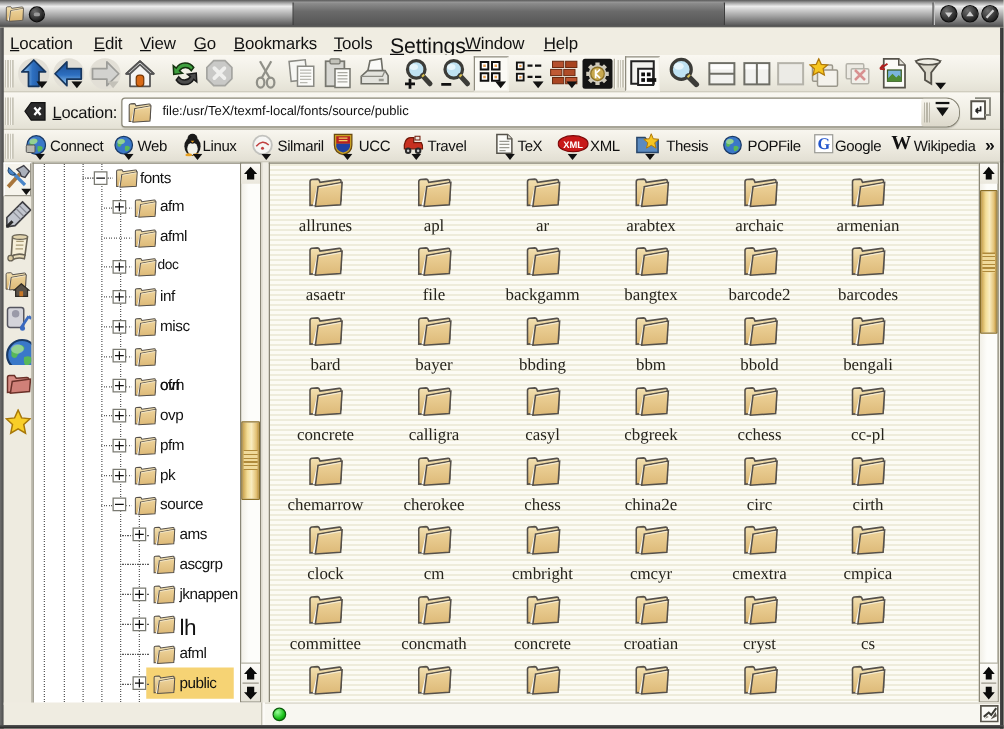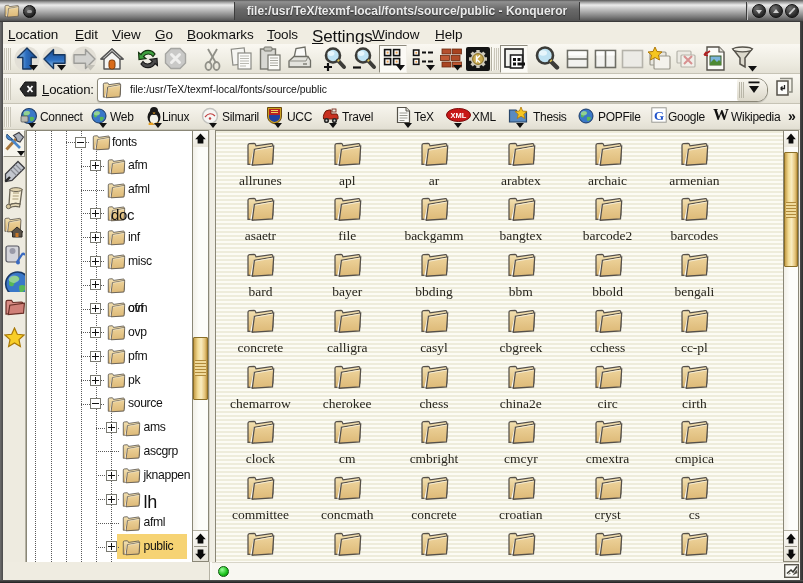--- a/index.html
+++ b/index.html
@@ -36,21 +36,20 @@
 </symbol>
 </defs>
     </svg>
 <div style="position:absolute;left:0;top:0;width:803px;height:22px;background:linear-gradient(180deg,#585858 0%,#9e9e9e 10%,#ececec 24%,#cacaca 40%,#a4a4a4 60%,#7c7c7c 80%,#5c5c5c 95%,#4e4e4e 100%);border-bottom:1px solid #3a3a3a;box-sizing:border-box;"></div>
 <svg style="position:absolute;left:3px;top:3px" width="17" height="15" viewBox="0 0 30 28">
       <use href="#fold"></use>
     </svg>
 <div style="position:absolute;left:23px;top:5px;width:13px;height:13px;border-radius:50%;background:radial-gradient(circle at 35% 30%,#6e6e6e,#1c1c1c 75%);border:1px solid #0c0c0c;box-sizing:border-box;"></div>
 <div style="position:absolute;left:27px;top:10px;width:5px;height:3px;border-radius:2px;background:#9a9a9a;"></div>
 <div style="position:absolute;left:234px;top:2px;width:346px;height:18px;background:linear-gradient(180deg,#8f8f8f,#6a6a6a 40%,#5b5b5b 85%,#545454);border-left:1px solid #3c3c3c;border-right:1px solid #3c3c3c;box-sizing:border-box;"></div>
-<div style="position:absolute;left:234px;top:2px;width:346px;height:18px;line-height:18px;text-align:center;font-size:12px;font-weight:bold;color:#ebebeb;text-shadow:0 1px 1px #2a2a2a;white-space:nowrap;">file:/usr/TeX/texmf-local/fonts/source/public - Konqueror</div>
 <div style="position:absolute;left:746px;top:2px;width:1px;height:18px;background:#3c3c3c;"></div>
 <div style="position:absolute;left:747px;top:2px;width:1px;height:18px;background:#c2c2c2;"></div>
 <div style="position:absolute;left:752px;top:4px;width:14px;height:14px;border-radius:50%;background:radial-gradient(circle at 35% 30%,#707070,#262626 70%);border:1px solid #101010;box-sizing:border-box;"></div>
     <svg style="position:absolute;left:752px;top:4px" width="14" height="14" viewBox="0 0 14 14">
       <path d="M4,6 L10,6 L7,10 Z" fill="#cfcfcf"></path>
     </svg>
 <div style="position:absolute;left:769px;top:4px;width:14px;height:14px;border-radius:50%;background:radial-gradient(circle at 35% 30%,#707070,#262626 70%);border:1px solid #101010;box-sizing:border-box;"></div>
     <svg style="position:absolute;left:769px;top:4px" width="14" height="14" viewBox="0 0 14 14">
       <path d="M4,9 L10,9 L7,5 Z" fill="#cfcfcf"></path>
     </svg>
@@ -488,21 +487,21 @@
         <use href="#fold"></use>
       </svg>
 <span class="txt" style="left:101px;top:51.1px;font-size:12.2px;letter-spacing:-0.35px;">afml</span>
 <div class="doth" style="left:53.5px;top:82.4px;width:24.0px;"></div>
 <div class="box" style="left:63.0px;top:76.9px;"></div>
 <div style="position:absolute;left:65.0px;top:81.9px;width:7px;height:1px;background:#111;"></div>
 <div style="position:absolute;left:68.0px;top:78.9px;width:1px;height:7px;background:#111;"></div>
 <svg style="position:absolute;left:78.5px;top:73.4px" width="20" height="18" viewBox="0 0 30 28">
         <use href="#fold"></use>
       </svg>
-<span class="txt" style="left:84px;top:74.9px;font-size:15px;letter-spacing:-0.35px;">doc</span>
+<span class="txt" style="left:99px;top:74.9px;font-size:11px;letter-spacing:-0.35px;">doc</span>
 <div class="doth" style="left:53.5px;top:106.2px;width:24.0px;"></div>
 <div class="box" style="left:63.0px;top:100.7px;"></div>
 <div style="position:absolute;left:65.0px;top:105.7px;width:7px;height:1px;background:#111;"></div>
 <div style="position:absolute;left:68.0px;top:102.7px;width:1px;height:7px;background:#111;"></div>
 <svg style="position:absolute;left:78.5px;top:97.2px" width="20" height="18" viewBox="0 0 30 28">
         <use href="#fold"></use>
       </svg>
 <span class="txt" style="left:101px;top:98.7px;font-size:12.2px;letter-spacing:-0.35px;">inf</span>
 <div class="doth" style="left:53.5px;top:130.0px;width:24.0px;"></div>
 <div class="box" style="left:63.0px;top:124.5px;"></div>

